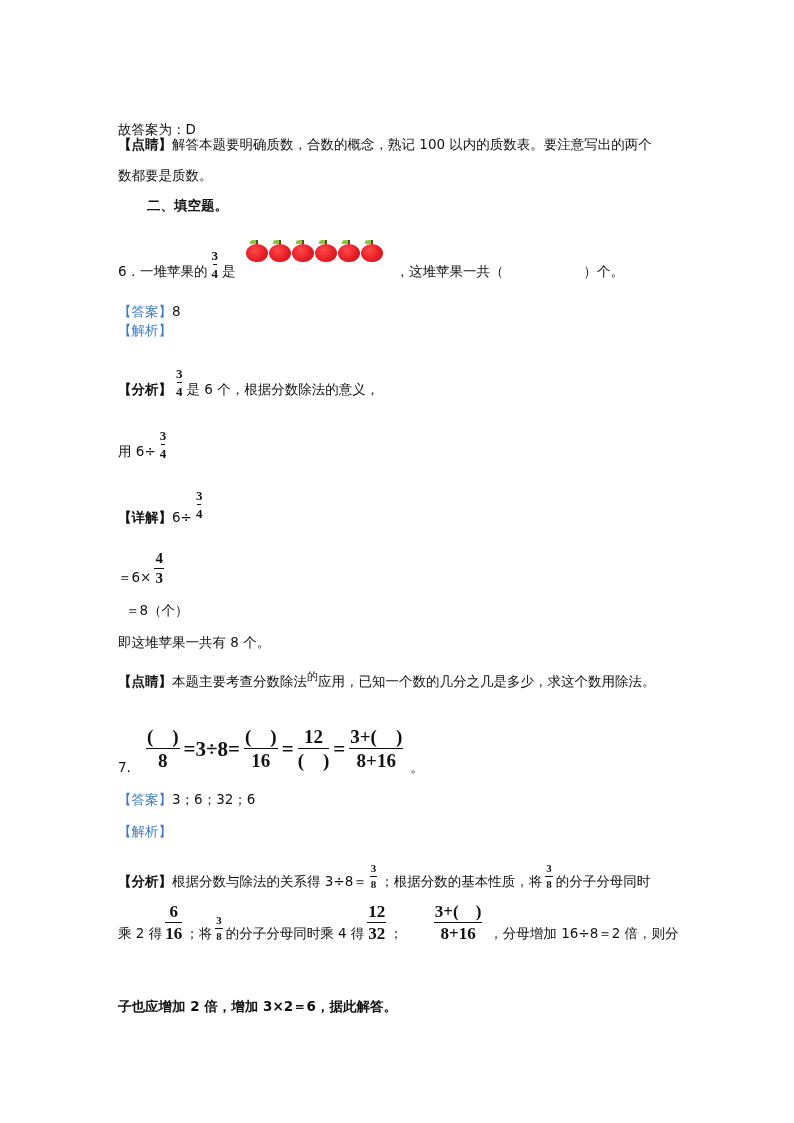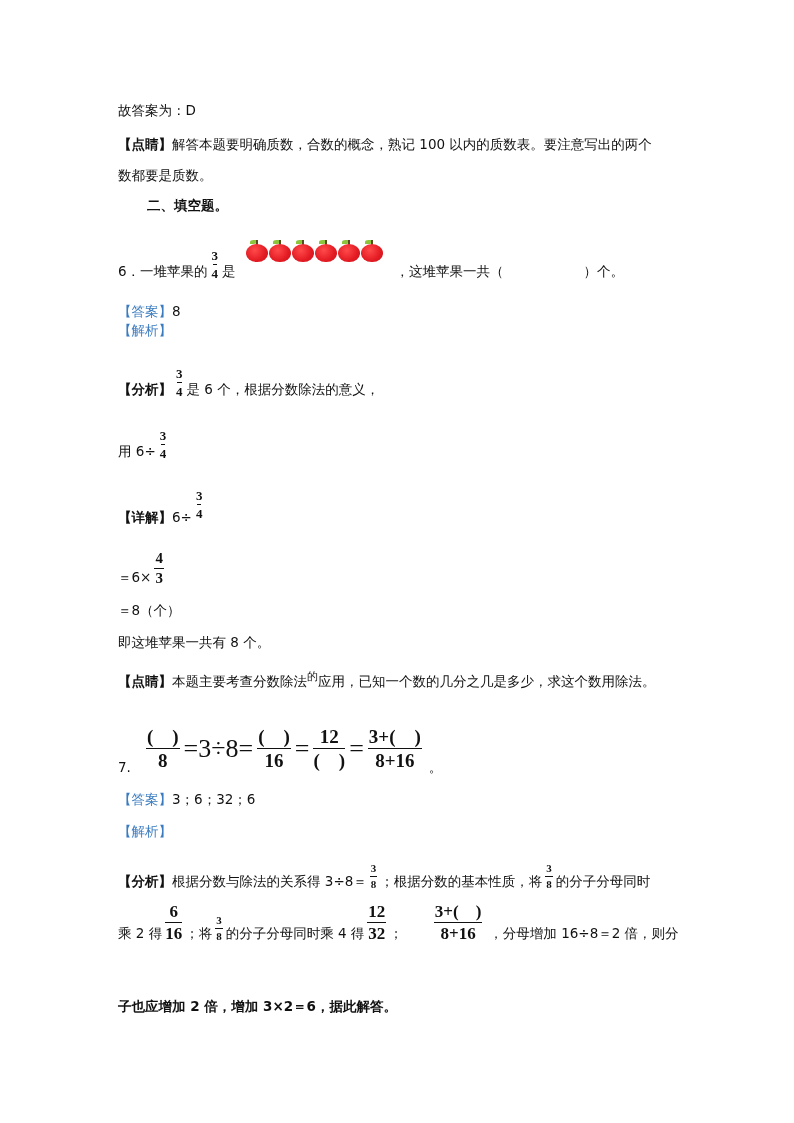--- a/index.html
+++ b/index.html
@@ -17,32 +17,32 @@
     font-weight: bold; line-height: 1; margin: 0 3px;
   }
   .frac .num { padding: 0 1px 2px 1px; }
   .frac .bar { align-self: stretch; border-top: 1.5px solid #111; }
   .frac .den { padding-top: 2px; }
   .frac.small { font-size: 13px; }
   .frac.small .bar { margin: 0 2px; }
   .frac.tiny { font-size: 11px; }
   .frac.big { font-size: 19px; }
   .frac.mid { font-size: 17px; }
-  .eqop { font-family: "Liberation Serif", serif; font-weight: normal; font-size: 26px; vertical-align: middle; margin: 0 1px; text-align: right; }
+  .eqop { font-family: "Liberation Serif", serif; font-weight: bold; font-size: 21px; vertical-align: middle; margin: 0 1px; text-align: right; }
   .apples { display: inline-flex; gap: 1px; vertical-align: bottom; margin-bottom: 16px; }
   .apple { width: 22px; height: 22px; position: relative; }
   .apple .body { position: absolute; left: 0; top: 4px; width: 22px; height: 18px; background: radial-gradient(circle at 40% 35%, #ff4a4a, #e31b23 60%, #c8101a); border-radius: 50% 50% 48% 48%; }
   .apple .stem { position: absolute; left: 10px; top: 0; width: 2px; height: 6px; background: #5a4a20; }
   .apple .leaf { position: absolute; left: 4px; top: 0px; width: 7px; height: 4px; background: #8cc43c; border-radius: 50% 0 50% 0; }
   .sup { font-size: 11px; vertical-align: 6px; }
 </style>
 </head>
 <body>
 
-<div class="line" style="top:101px;">故答案为：D</div>
+<div class="line" style="top:120px;">故答案为：D</div>
 <div class="line" style="top:135px;">
   <span class="bold">【点睛】</span><span>解答本题要明确质数，合数的概念，熟记 100 以内的质数表。要注意写出的两个</span>
 </div>
 <div class="line" style="top:166px;">数都要是质数。</div>
 
 <div class="line bold" style="top:196px;margin-left:29px;">二、填空题。</div>
 
 <div class="line" style="top:236px; height:44px; display:flex; align-items:flex-end;">
   <span>6．一堆苹果的</span>
   <span class="frac small">
@@ -126,21 +126,21 @@
 
 <div class="line" style="top:544px; height:42px; display:flex; align-items:flex-end;">
   <span>＝6×</span>
   <span class="frac" style="font-size:15px;">
     <span class="num">4</span>
     <span class="bar"></span>
     <span class="den">3</span>
   </span>
 </div>
 
-<div class="line" style="top:601px;">＝8（个）</div>
+<div class="line" style="top:601px;margin-left:8px;">＝8（个）</div>
 <div class="line" style="top:633px;">即这堆苹果一共有 8 个。</div>
 <div class="line" style="top:668px;">
   <span class="bold">【点睛】</span><span>本题主要考查分数除法</span><span class="sup">的</span><span>应用，已知一个数的几分之几是多少，求这个数用除法。</span>
 </div>
 
 <div class="line" style="top:728px; height:48px; display:flex; align-items:flex-end;">
   <span style="margin-right:12px;">7.</span>
   <span style="display:inline-flex; align-items:center; margin-bottom:6px;">
     <span class="frac big">
       <span class="num" style="white-space:pre;">(    )</span>

